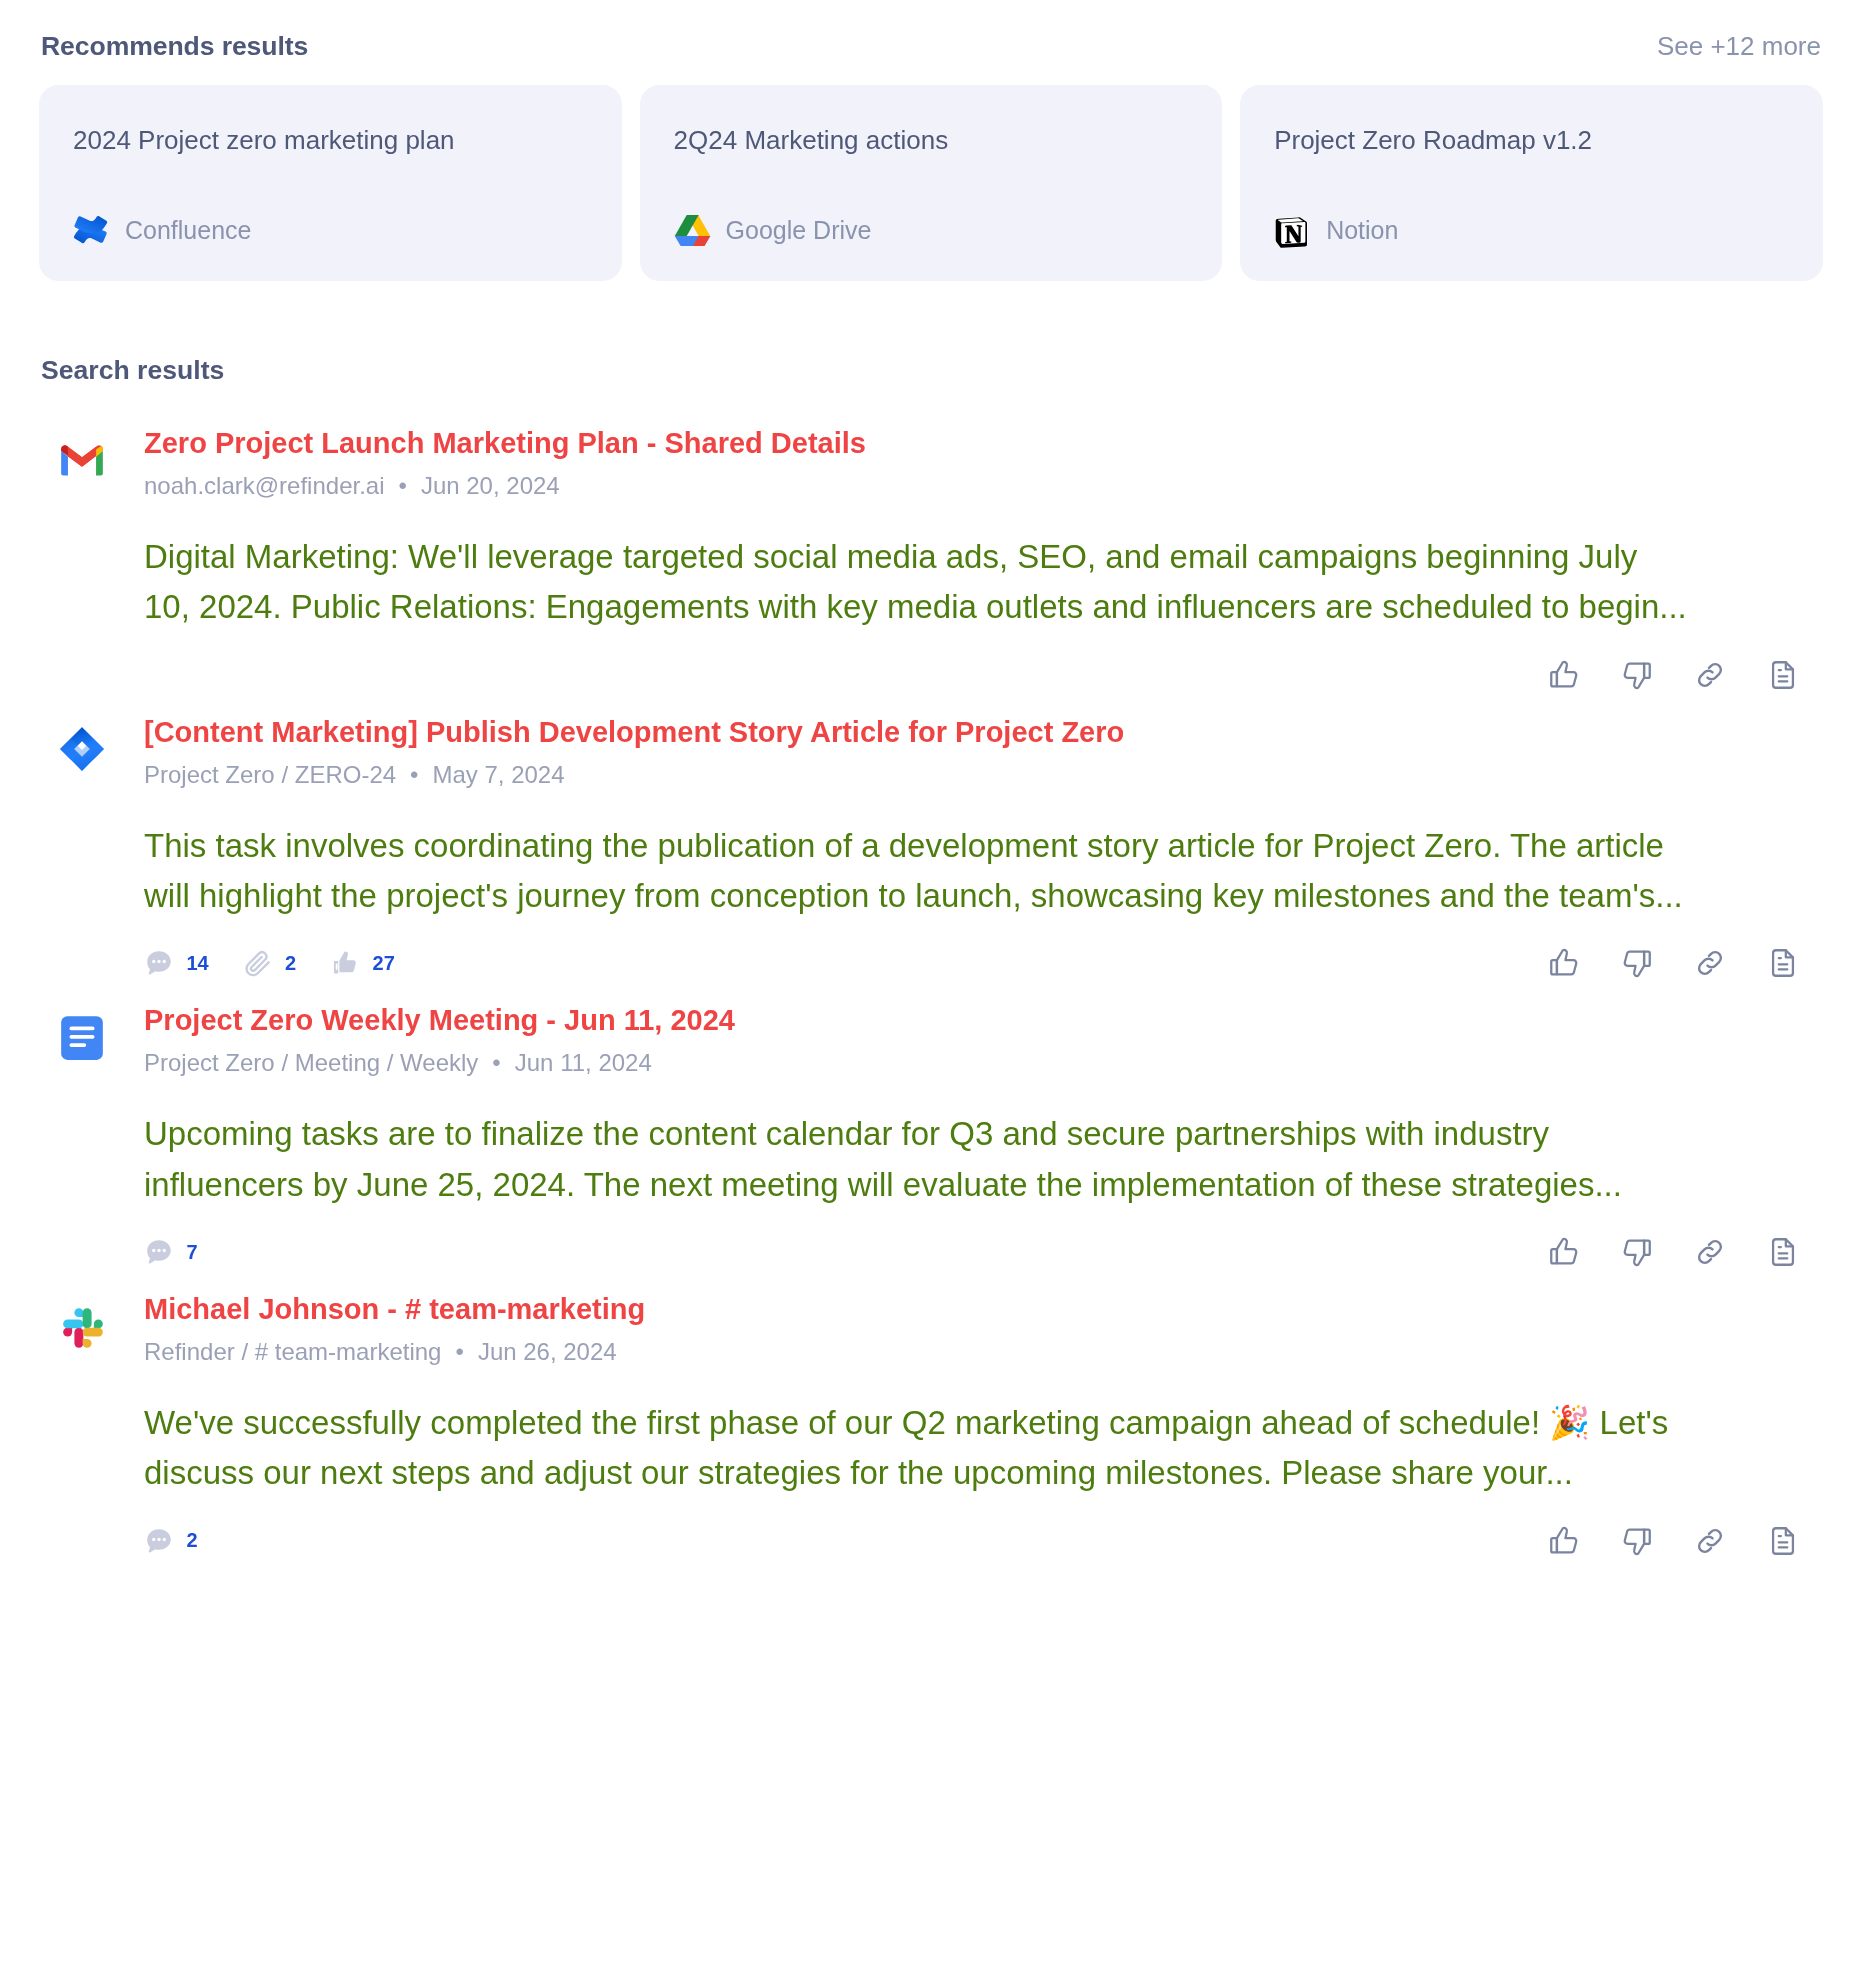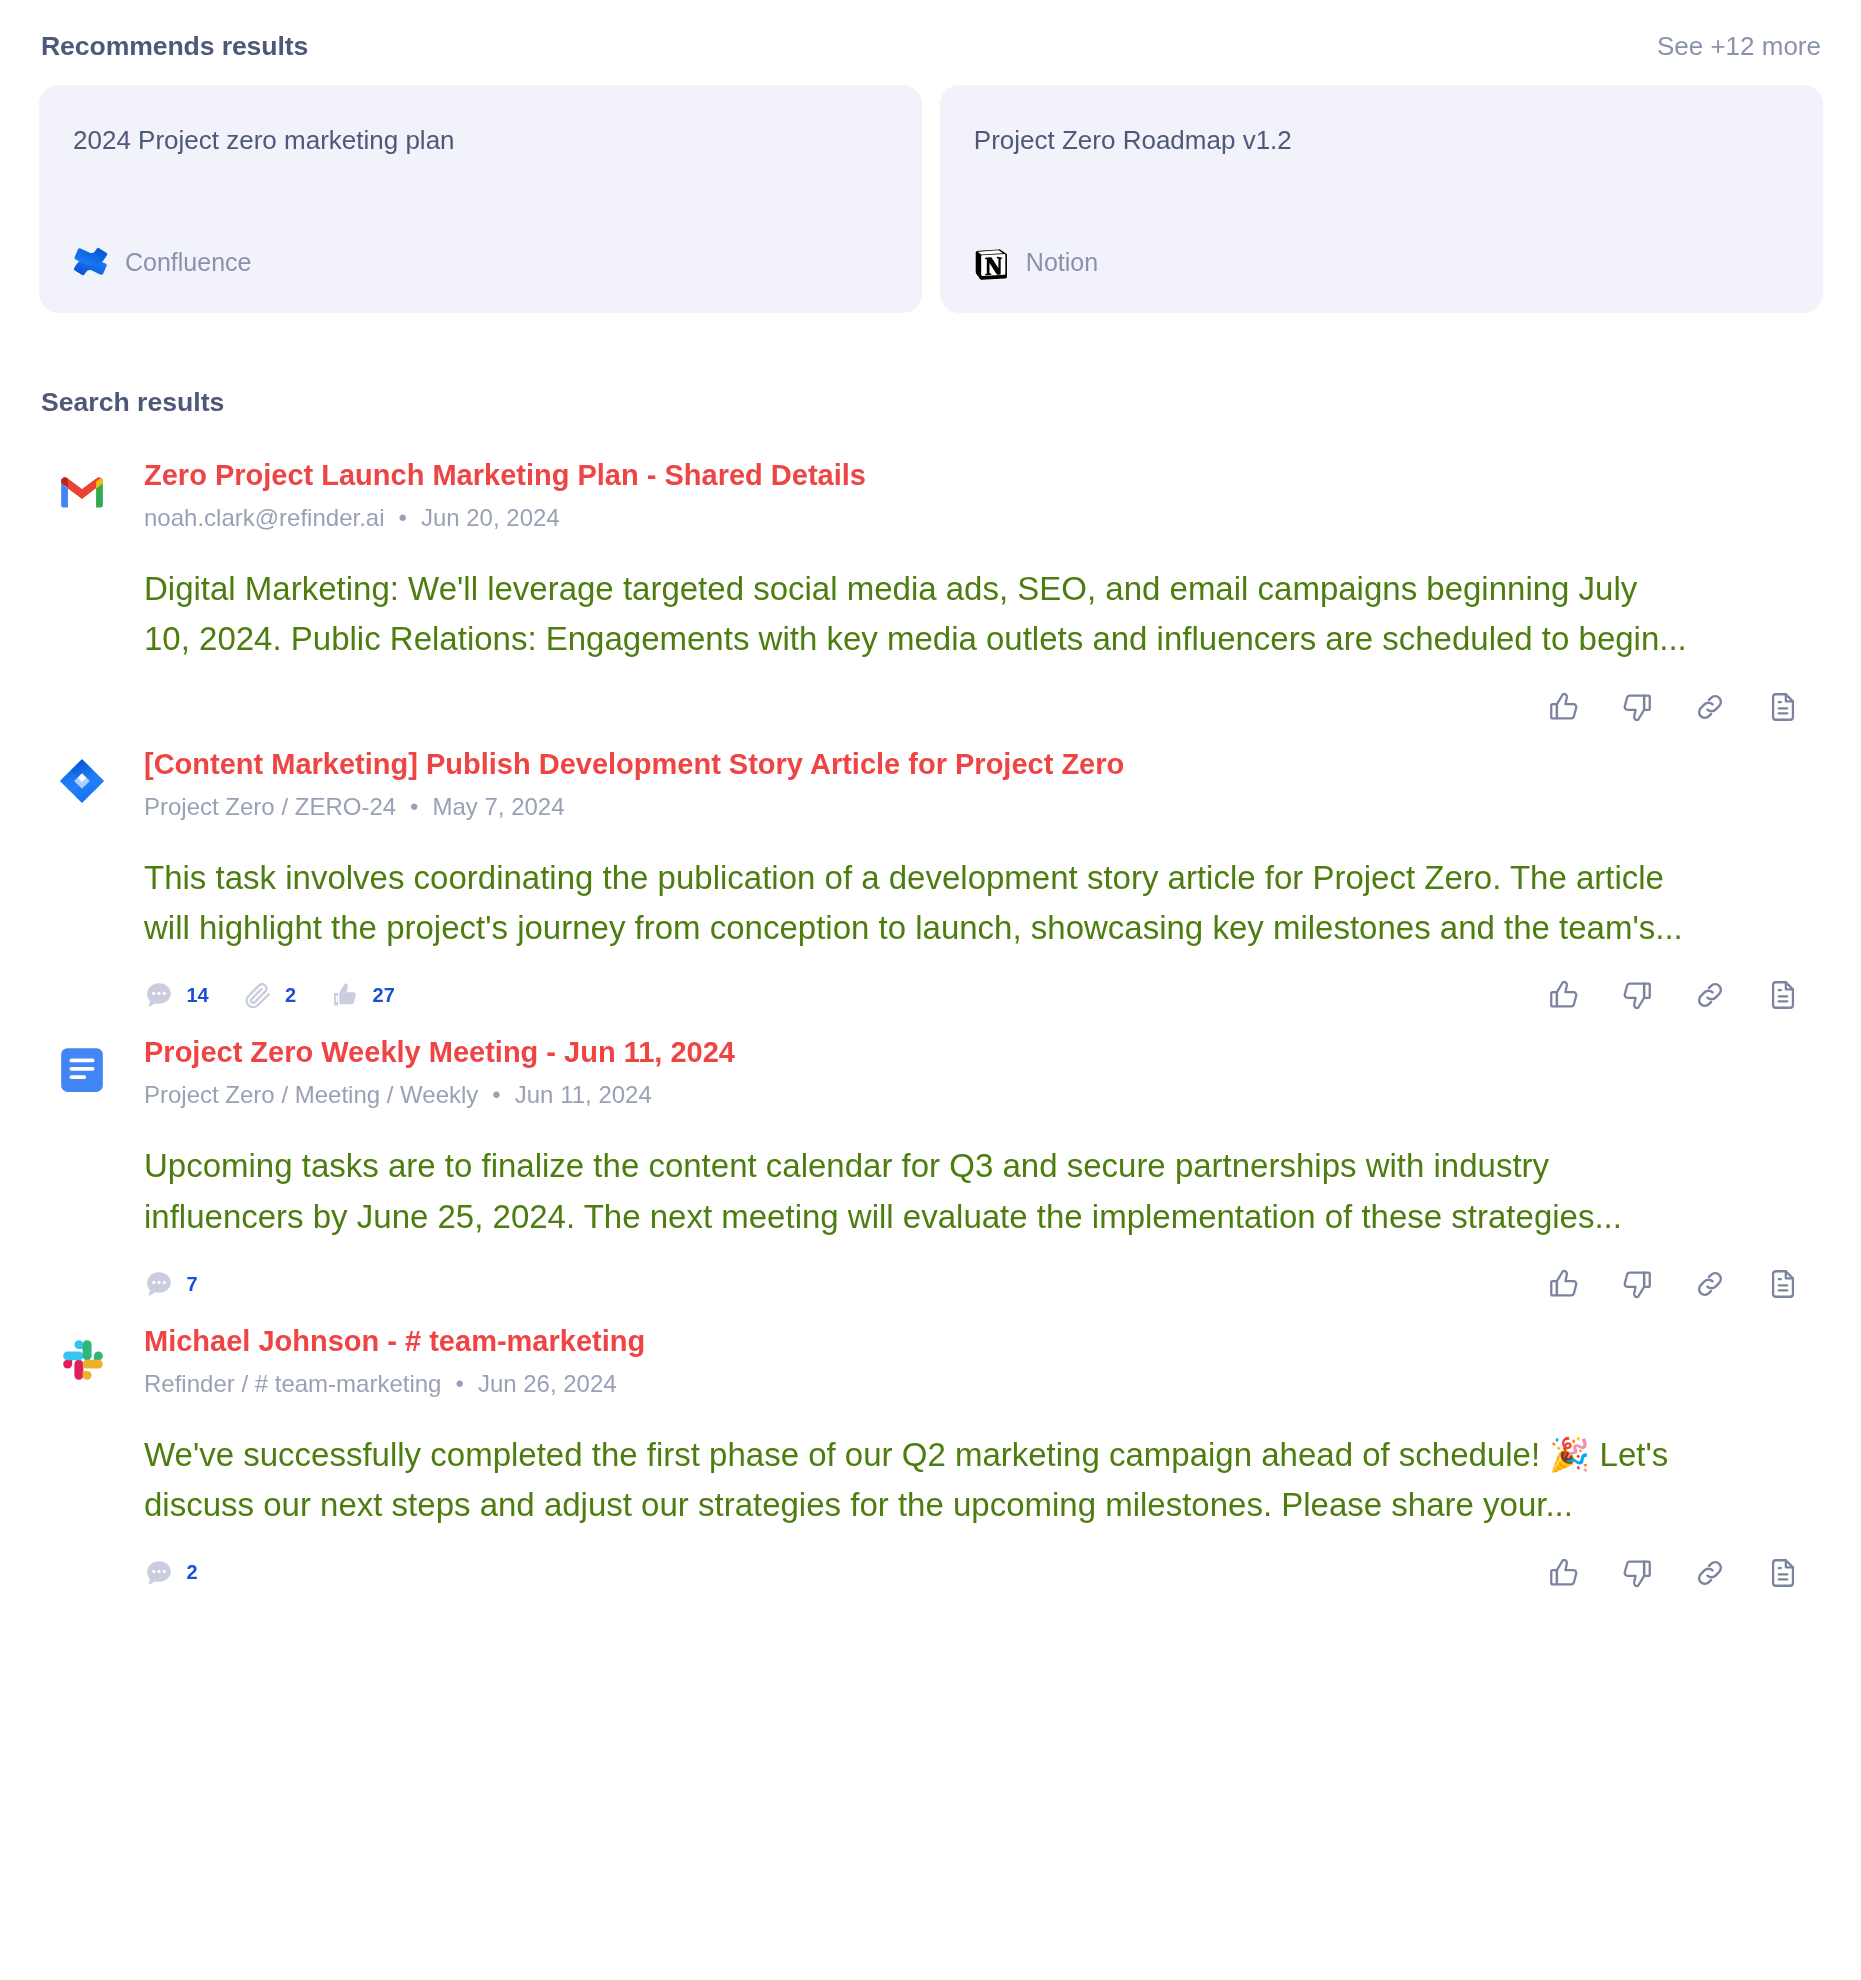--- a/index.html
+++ b/index.html
@@ -43,21 +43,21 @@
   
   .rec-cards {
     display: flex;
     gap: 17.7px;
     padding: 0 39px;
   }
   .rec-card {
     flex: 1 1 0;
     background: #f1f2fa;
     border-radius: 19.5px;
-    height: 228px;
+    height: 196px;
     padding: 37px 34px 32px 34px;
     display: flex;
     flex-direction: column;
     justify-content: space-between;
     cursor: pointer;
   }
   .rec-card-title {
     font-size: 26px;
     color: #4e5878;
     line-height: 1.42;
@@ -182,20 +182,35 @@
               </linearGradient>
             </defs>
             <path d="M2.2 22.8c-.5.8-.3 1.8.5 2.3l6.6 4.1c.8.5 1.9.2 2.3-.6 2.9-4.9 4.7-4.3 8.1-2.7l6.5 3.1c.9.4 1.9 0 2.3-.8l3.1-7.1c.4-.8 0-1.8-.8-2.2-1.4-.6-4.1-1.9-6.5-3.1-8.8-4.2-16.2-4-22.1 7z" fill="url(#cf1)" transform="translate(-1,-1) scale(0.95)"></path>
             <path d="M29.8 9.2c.5-.8.3-1.8-.5-2.3l-6.6-4.1c-.8-.5-1.9-.2-2.3.6-2.9 4.9-4.7 4.3-8.1 2.7L5.8 3c-.9-.4-1.9 0-2.3.8L.4 10.9c-.4.8 0 1.8.8 2.2 1.4.6 4.1 1.9 6.5 3.1 8.8 4.2 16.2 4 22.1-7z" fill="url(#cf2)" transform="translate(1,1) scale(0.95)"></path>
           </svg>
         </span>
         <span class="rec-card-source-name">Confluence</span>
       </div>
     </div>
 
+    <div class="rec-card">
+      <div class="rec-card-title">2Q24 Marketing actions</div>
+      <div class="rec-card-source">
+        <span class="src-icon">
+          <svg viewBox="0 0 48 48" width="37" height="37" xmlns="http://www.w3.org/2000/svg">
+            <path d="M16.5 4h15l15.5 27h-15z" fill="#ffc107"></path>
+            <path d="M16.5 4 1 31h15.5L32 4z" fill="#1e8e3e"></path>
+            <path d="M1 31l7.6 13h30.8L47 31z" fill="#4285f4"></path>
+            <path d="M39.4 44 47 31H31.9l-7.6 13z" fill="#ea4335"></path>
+            <path d="M8.6 44 16.2 31H1z" fill="#188038" opacity="0"></path>
+          </svg>
+        </span>
+        <span class="rec-card-source-name">Google Drive</span>
+      </div>
+    </div>
 
     <div class="rec-card">
       <div class="rec-card-title">Project Zero Roadmap v1.2</div>
       <div class="rec-card-source">
         <span class="src-icon">
           <svg viewBox="0 0 48 48" width="37" height="37" xmlns="http://www.w3.org/2000/svg">
             <path d="M6 8.8 31.5 7c2-.2 2.6.1 3.9 1l6.2 4.4c.9.6 1.2 1 1.2 1.9v27.6c0 1.6-.6 2.5-2.6 2.6L10.9 46.5c-1.5.1-2.2-.1-3-1.1L3.3 39.2c-.8-1.1-1.1-1.9-1.1-2.8V11.4c0-1.3.6-2.4 3.8-2.6z" fill="#fff" stroke="#fff" stroke-width="2"></path>
             <path d="M31.5 7 6 8.8C2.8 9 2.2 10.1 2.2 11.4v25c0 .9.3 1.7 1.1 2.8l4.6 6.2c.8 1 1.5 1.2 3 1.1l29.3-1.9c2-.1 2.6-1 2.6-2.6V14.3c0-.9-.3-1.3-1.2-1.9L35.4 8c-1.3-.9-1.9-1.2-3.9-1zM11.6 13.9c-1.9-.1-2.4-.2-3.5-1.1L5.3 10.6c-.3-.3-.1-.7.6-.6l24.5-1.8c1.6-.1 2.5.5 3.1.9l3.4 2.4c.1.1.5.6-.1.6l-25.3 1.5-.9.3zm-2.3 26V16.3c0-1 .3-1.5 1.2-1.6l29-1.7c.8-.1 1.2.4 1.2 1.4v23.5c0 1-.2 1.8-1.5 1.9l-27.7 1.6c-1.3.1-1.8-.3-1.8-1.5zm27.3-22.2c.2.7 0 1.4-.7 1.5l-1.3.3v19.6c-1.2.6-2.2.9-3.1.9-1.4 0-1.7-.4-2.8-1.7l-8.6-13.5v13.1l2.8.6s0 1.6-2.3 1.6l-6.2.4c-.2-.4 0-1.3.6-1.5l1.6-.4V19.9l-2.3-.2c-.2-.8.3-2 1.5-2.1l6.7-.4 9.2 14.1V18.8l-2.3-.3c-.2-1 .5-1.7 1.4-1.8z" fill="#000"></path>
           </svg>
         </span>

